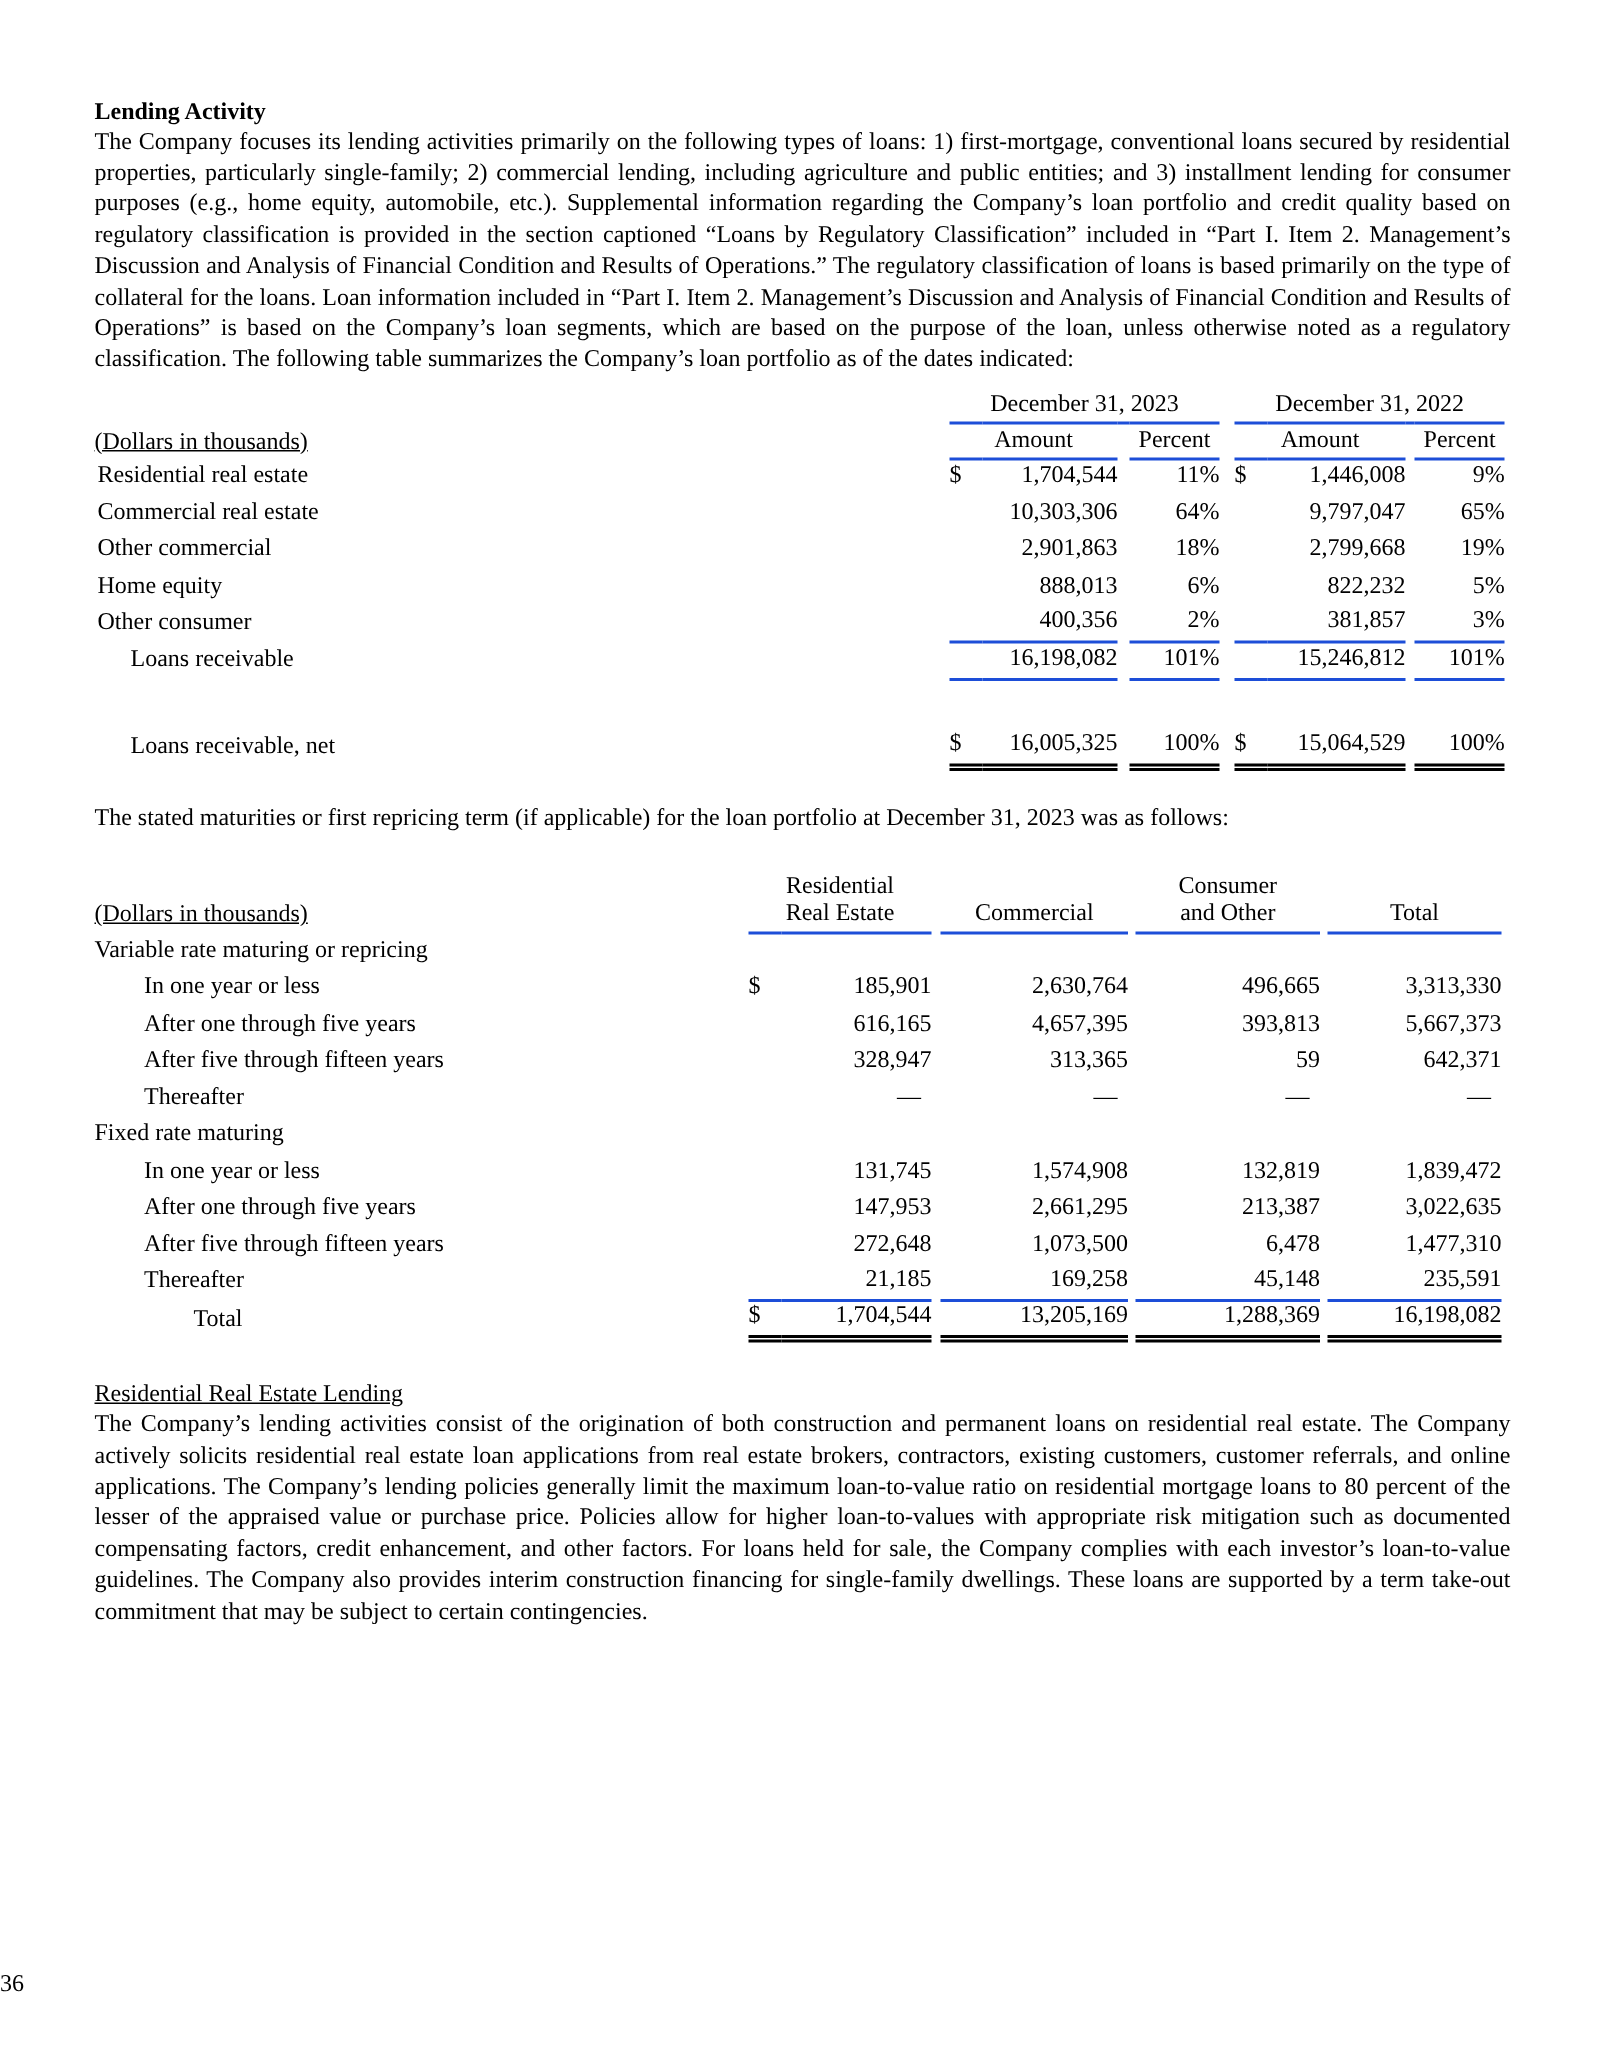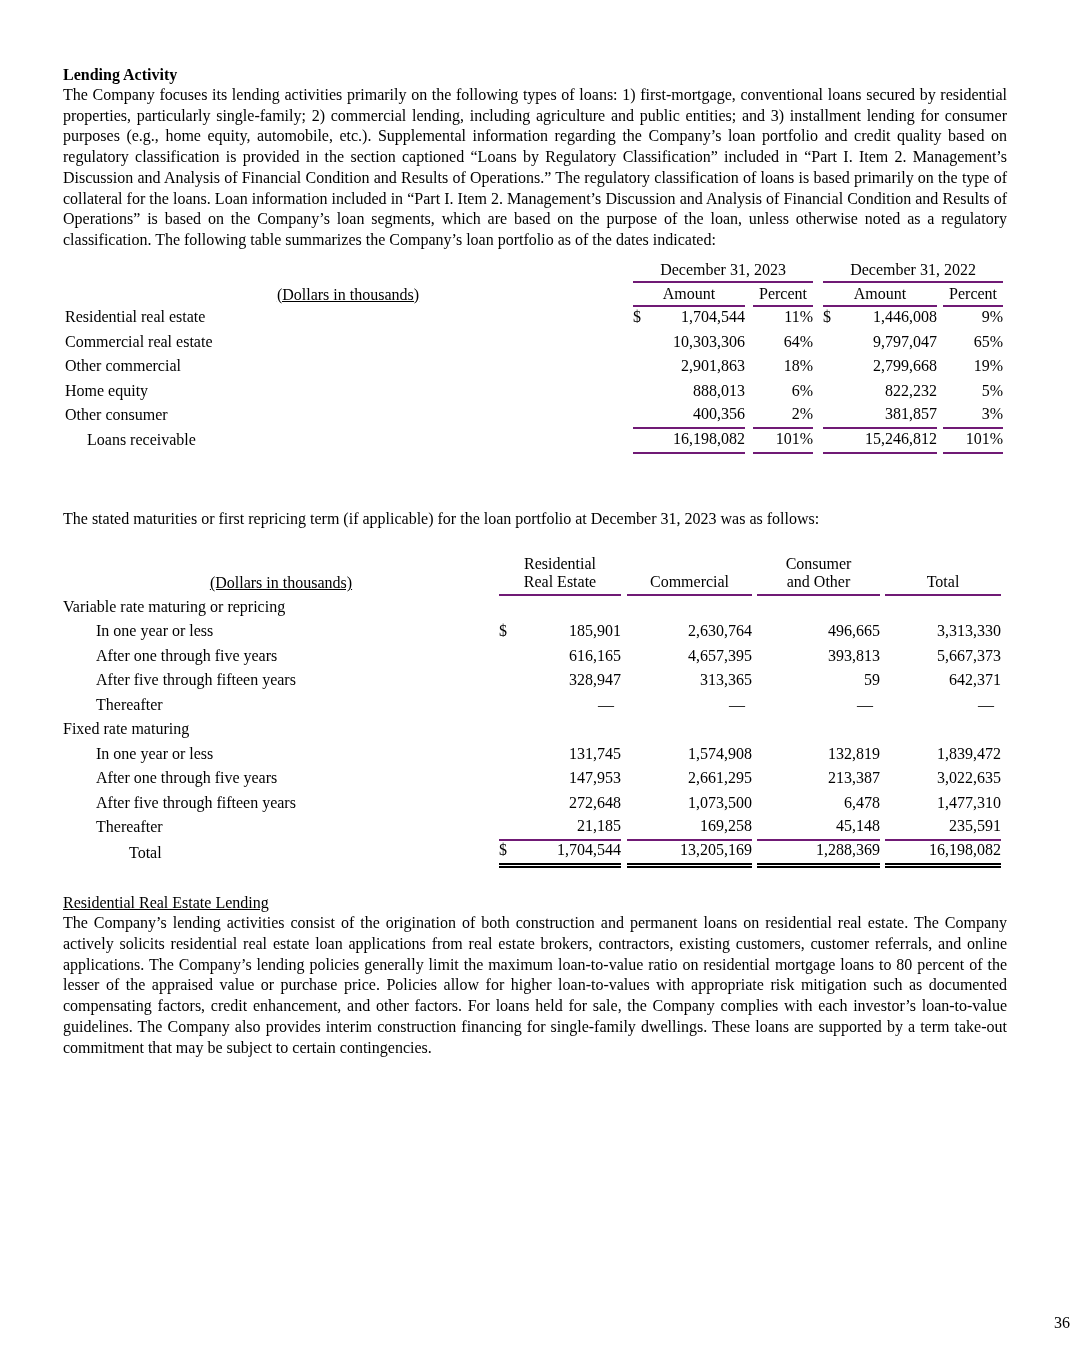--- a/index.html
+++ b/index.html
@@ -15,44 +15,44 @@
   }
   .head-bold { font-size:16px; font-weight:bold; line-height:21px; }
   .head-underline { font-size:16px; font-weight:normal; text-decoration:underline; line-height:21px; margin-top:24px; }
   p.body-text { font-size:16px; line-height:20.7px; text-align:justify; }
 
   table.t { border-collapse:collapse; table-layout:fixed; }
   table.t td { font-size:16px; vertical-align:bottom; padding:0 0 4px 0; overflow:visible; }
   .num { text-align:right; }
   .ctr { text-align:center; }
   .dollar { text-align:left; }
-  .bb  { border-bottom:2px solid #701a75; }
+  .bb  { border-bottom:2px solid #1d4ed8; }
   .dbb { border-bottom:5px double #000; }
-  .note { font-size:13px; text-decoration:underline;text-align:center; }
+  .note { font-size:13px; text-decoration:underline; }
   .hang { display:inline-block; margin-right:-7px; }
 
   table.t1 { width:940px; margin-top:9px; }
   table.t1 tr.h1 td { height:22px; padding-bottom:2px; }
   table.t1 tr.h2 td { height:24px; padding-bottom:2px; }
   table.t1 tr.r  td { height:24.5px; }
   table.t1 tr.sp1 td { height:16px; padding:0; }
   table.t1 tr.sp2 td { height:18px; padding:0; }
   .ind1 { padding-left:24px !important; }
 
   p.intro { margin-top:22px; }
 
   table.t2 { width:938px; margin-top:20px; }
   table.t2 tr.hh td { height:46px; padding-bottom:3px; white-space:pre-line; }
   table.t2 tr.g td, table.t2 tr.r td { height:24.5px; }
   .ind2 { padding-left:33px !important; }
   .ind3 { padding-left:66px !important; }
 
   .page-number {
     position:absolute; left:0; right:0; top:1314px;
-    text-align:right; font-size:16px;
+    text-align:left; font-size:16px;
   }
 </style>
 </head>
 <body>
 
 <div class="page">
 
   <div class="head-bold">Lending Activity</div>
   <p class="body-text">The Company focuses its lending activities primarily on the following types of loans: 1) first-mortgage, conventional loans secured by residential properties, particularly single-family; 2) commercial lending, including agriculture and public entities; and 3) installment lending for consumer purposes (e.g., home equity, automobile, etc.).  Supplemental information regarding the Company’s loan portfolio and credit quality based on regulatory classification is provided in the section captioned “Loans by Regulatory Classification” included in “Part I. Item 2. Management’s Discussion and Analysis of Financial Condition and Results of Operations.”  The regulatory classification of loans is based primarily on the type of collateral for the loans.  Loan information included in “Part I. Item 2. Management’s Discussion and Analysis of Financial Condition and Results of Operations” is based on the Company’s loan segments, which are based on the purpose of the loan, unless otherwise noted as a regulatory classification.  The following table summarizes the Company’s loan portfolio as of the dates indicated:</p>
 
@@ -157,20 +157,32 @@
       <td class="num bb">15,246,812</td>
       <td></td>
       <td class="num bb">101%</td>
     </tr>
     <tr class="sp1">
           <td colspan="10"></td>
         </tr>
     <tr class="sp2">
           <td colspan="10"></td>
         </tr>
+    <tr class="r">
+      <td class="ind1">Loans receivable, net</td>
+      <td class="dollar dbb">$</td>
+      <td class="num dbb">16,005,325</td>
+      <td></td>
+      <td class="num dbb">100%</td>
+      <td></td>
+      <td class="dollar dbb">$</td>
+      <td class="num dbb">15,064,529</td>
+      <td></td>
+      <td class="num dbb">100%</td>
+    </tr>
   </tbody>
     </table>
 
   <p class="body-text intro">The stated maturities or first repricing term (if applicable) for the loan portfolio at December 31, 2023 was as follows:</p>
 
   <table class="t t2">
     <colgroup>
       <col style="width:436px">
         <col style="width:22px">
         <col style="width:100px">

